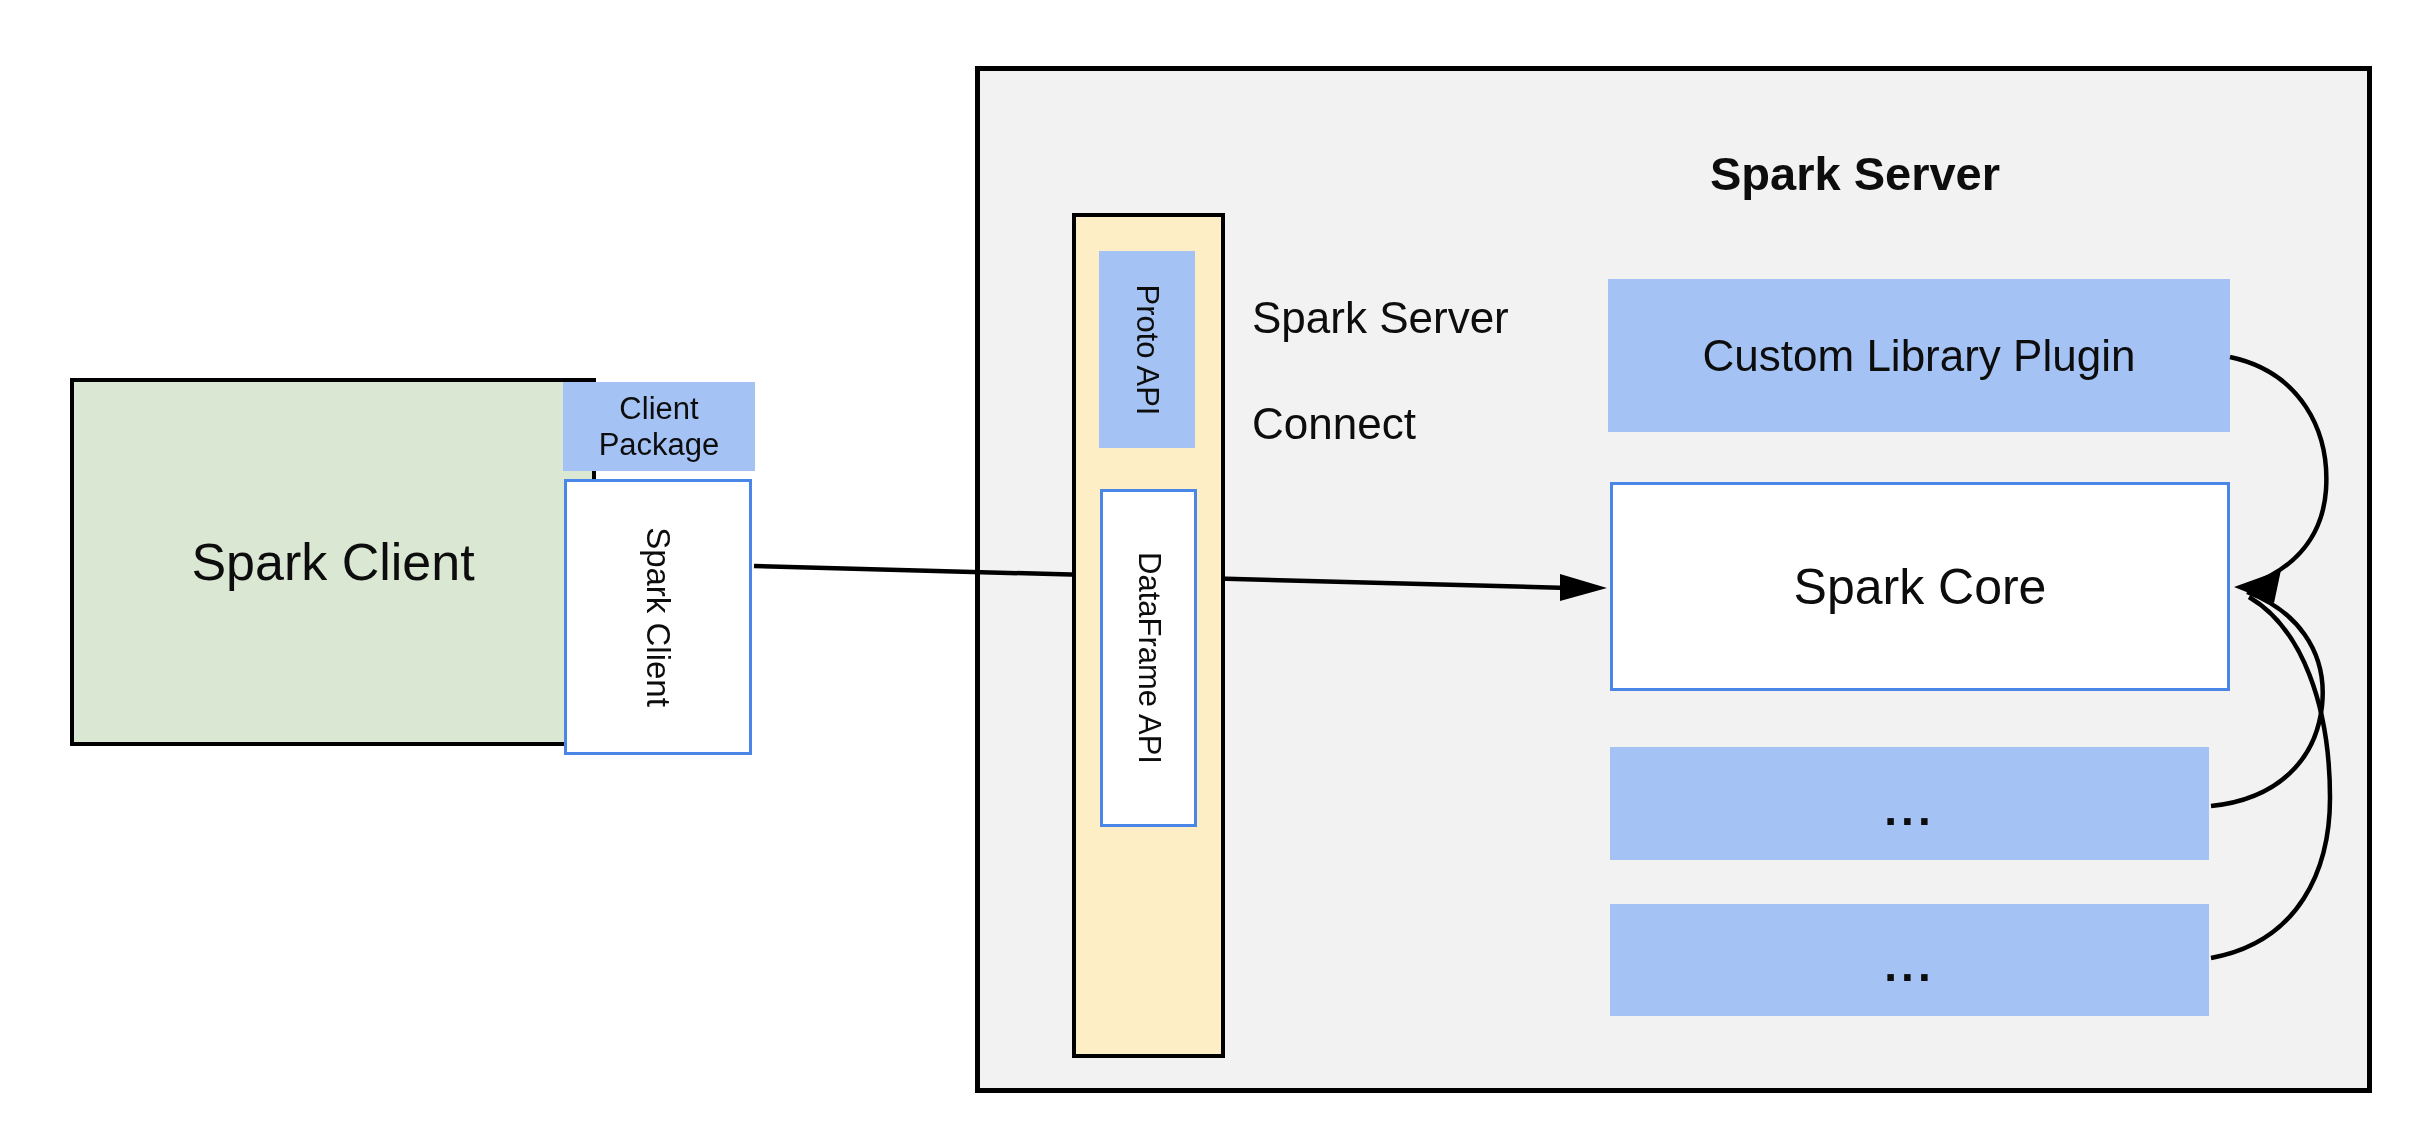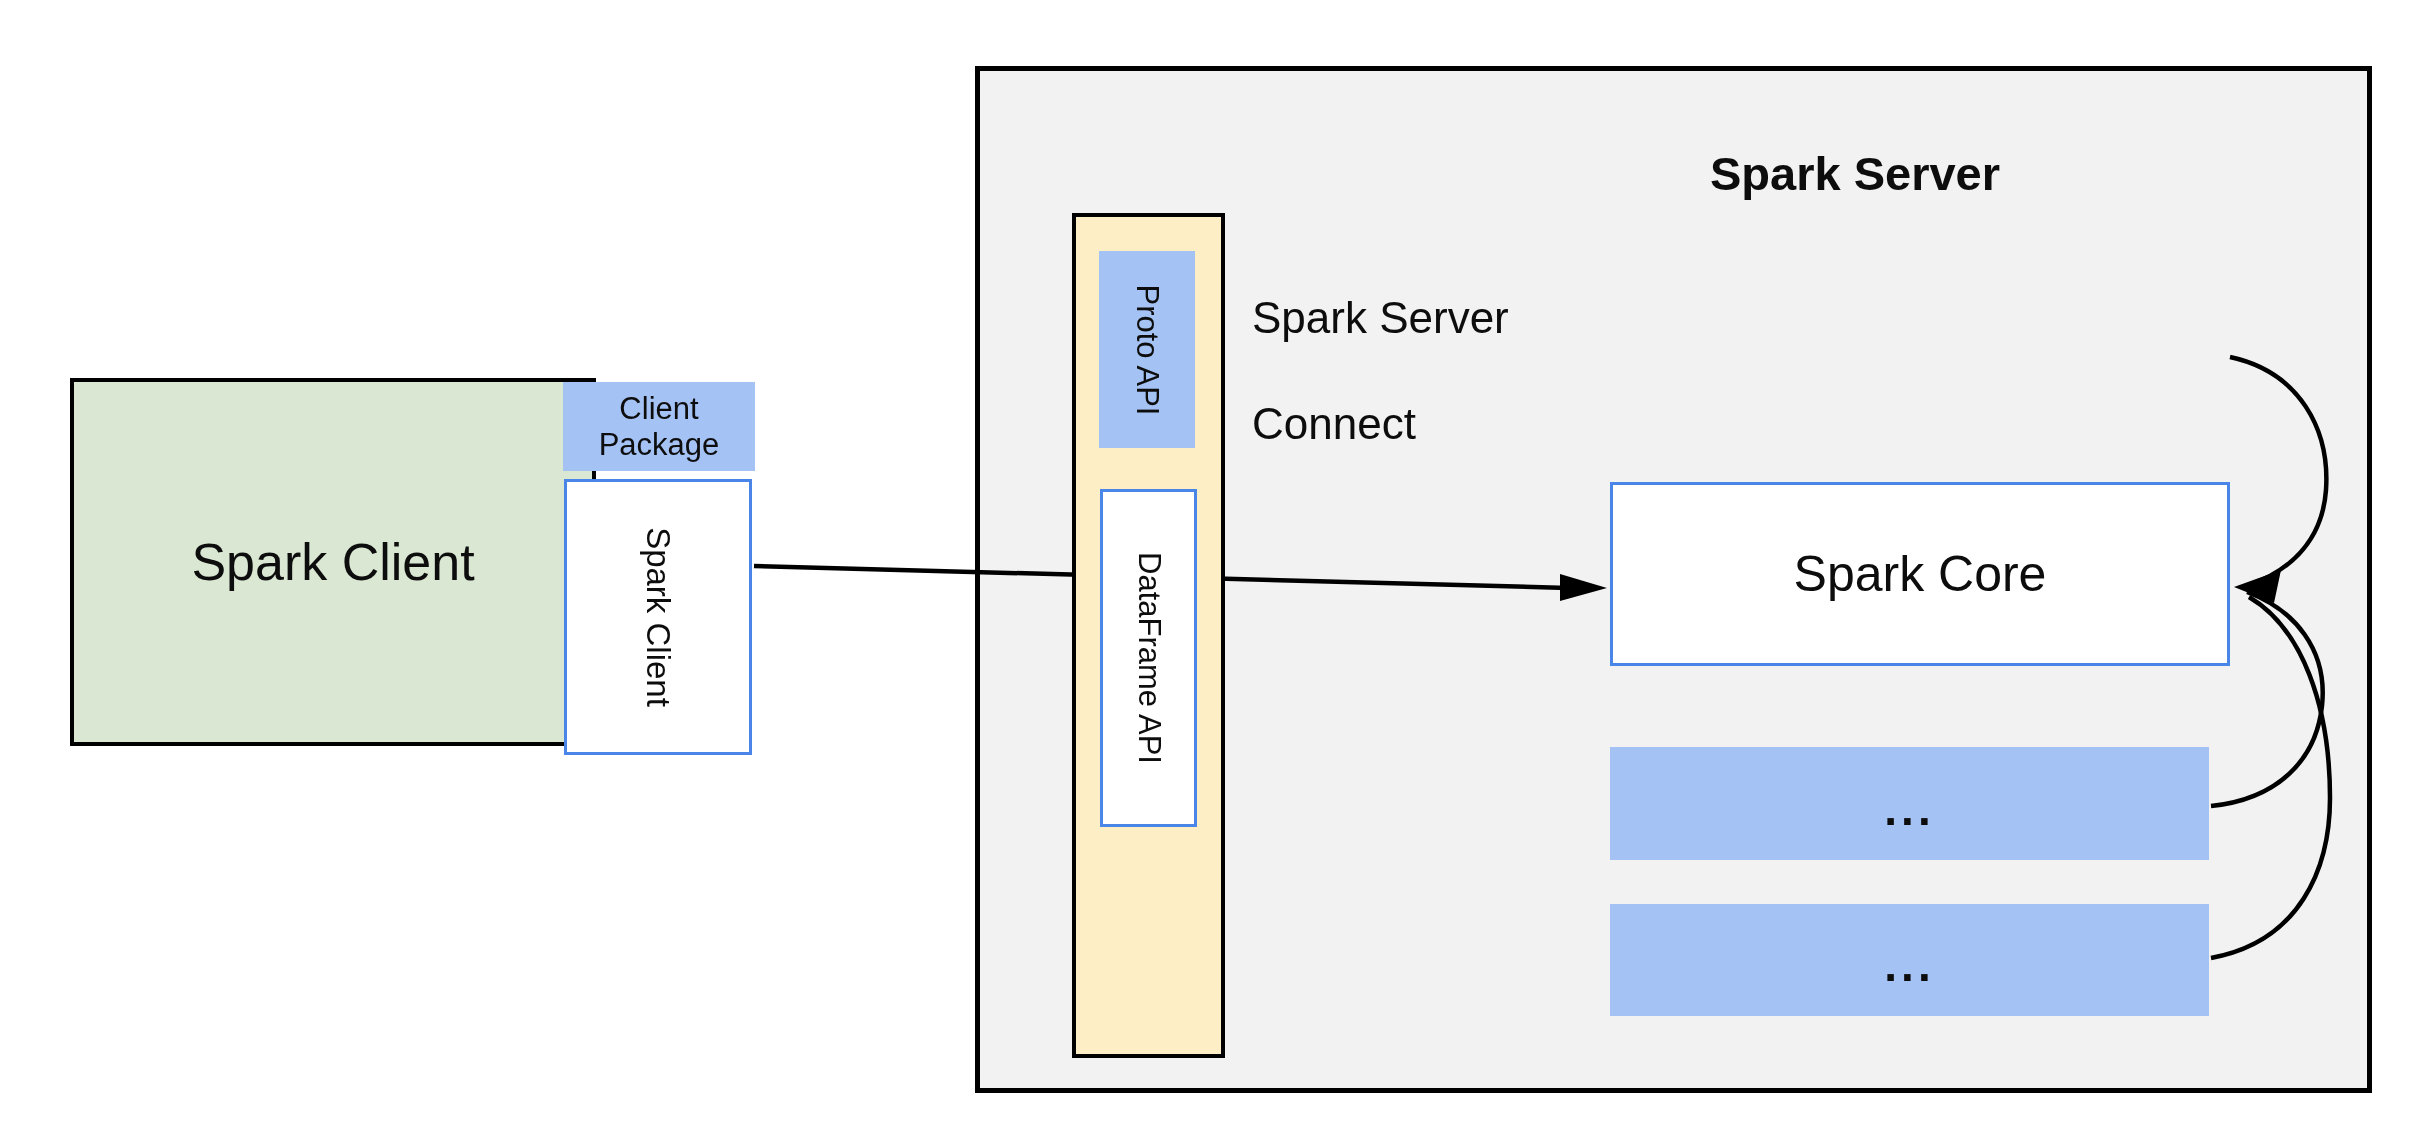--- a/index.html
+++ b/index.html
@@ -52,21 +52,21 @@
 
   
   .vtext{position:absolute;left:50%;top:50%;
     transform:translate(-50%,-50%) rotate(90deg);
     white-space:nowrap;font-size:31px;}
   .spark-client .vtext{font-size:33px;}
 
   
   .plugin{left:1608px;top:279px;width:622px;height:153px;background:var(--c-blue);
     display:flex;align-items:center;justify-content:center;font-size:44px;}
-  .core{left:1610px;top:482px;width:620px;height:184px;background:#fff;
+  .core{left:1610px;top:482px;width:620px;height:209px;background:#fff;
     border:3px solid var(--c-blueborder);
     display:flex;align-items:center;justify-content:center;font-size:50px;}
   .more{width:599px;height:113px;background:var(--c-blue);left:1610px;
     display:flex;align-items:center;justify-content:center;
     font-size:46px;font-weight:bold;letter-spacing:4px;padding-top:10px;}
   .more-1{top:747px;}
   .more-2{top:904px;height:112px;}
 
   .connectors{left:0;top:0;width:2435px;height:1135px;z-index:5;pointer-events:none;}
 </style>
@@ -80,20 +80,23 @@
   <div class="abs lbl lbl-server-title">
     <span>Spark Server</span>
   </div>
 
 
   <div class="abs lbl lbl-library">
     <div>Spark Server</div>
     <div>Connect</div>
   </div>
 
+  <div class="abs plugin">
+    <span>Custom Library Plugin</span>
+  </div>
 
   <div class="abs core">
     <span>Spark Core</span>
   </div>
 
   <div class="abs more more-1">
     <span>...</span>
   </div>
   <div class="abs more more-2">
     <span>...</span>

